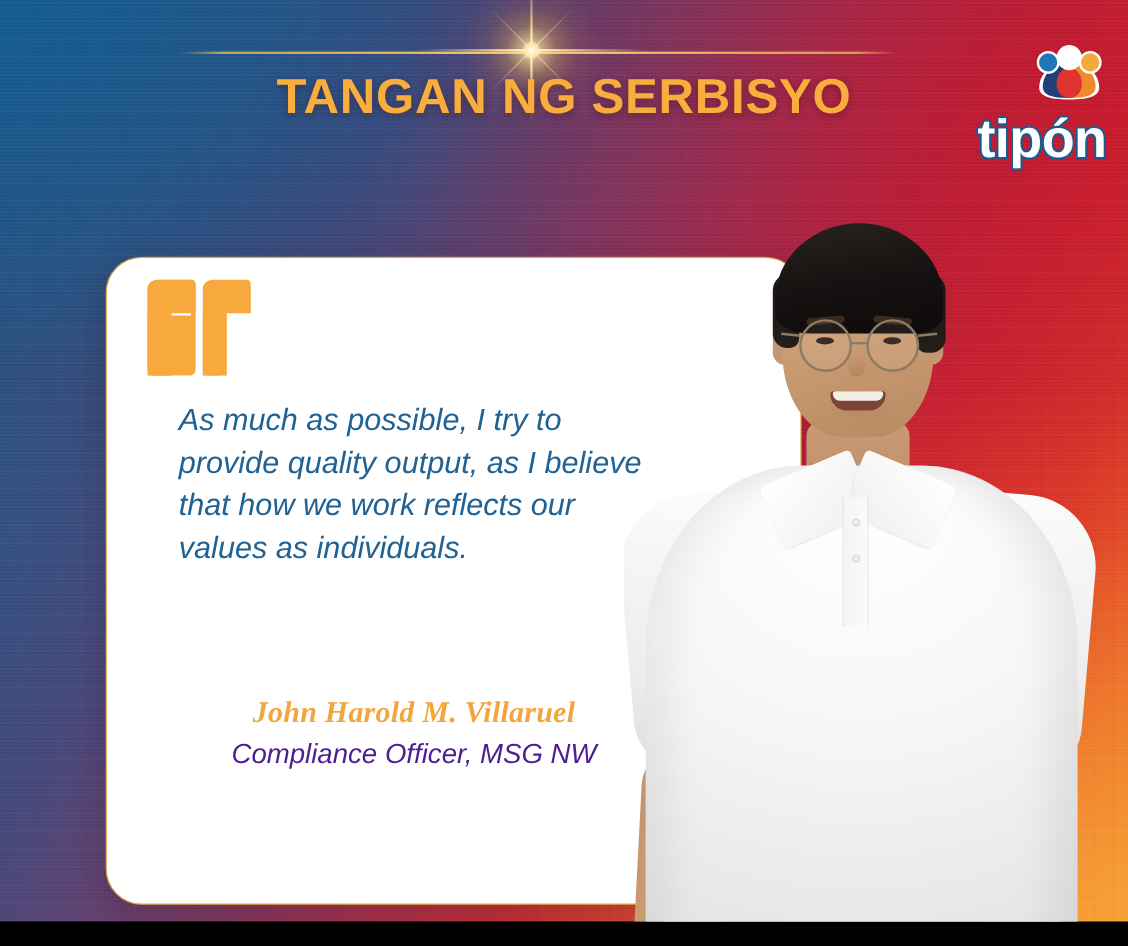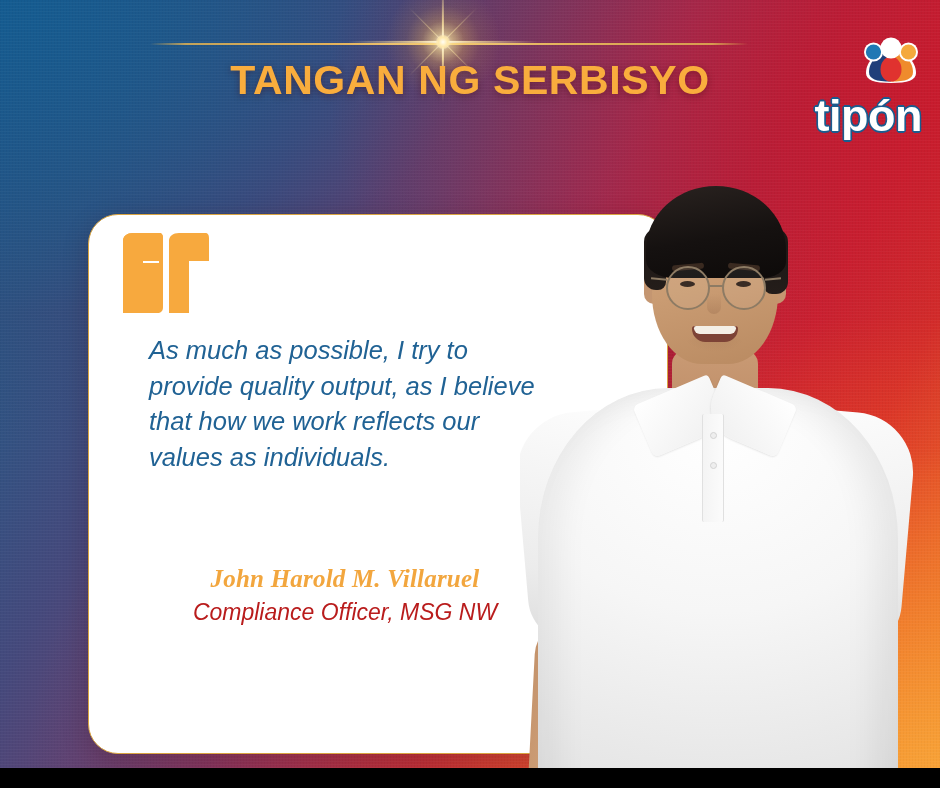--- a/index.html
+++ b/index.html
@@ -174,23 +174,24 @@
     text-align:center;
     padding-right:66px;
   }
   .attrib-name{
     font-family:"Liberation Serif", serif;
     color:#f2a63e;
     font-weight:700;
     font-size:25px;
     line-height:32px;
     letter-spacing:.2px;
+    margin-top:16px;
   }
   .attrib-role{
-    color:#b91c1c;
+    color:#4c1d95;
     font-size:23px;
     line-height:31px;
     font-weight:400;
     margin-top:2px;
   }
 
   
   .person{
     position:absolute; left:520px; top:150px;
     width:420px; height:638px;

